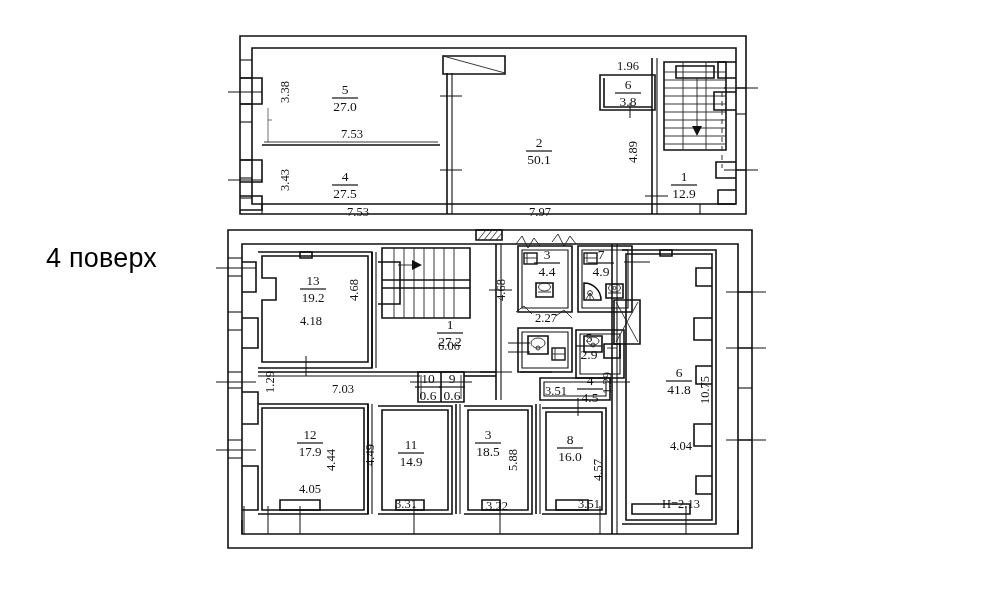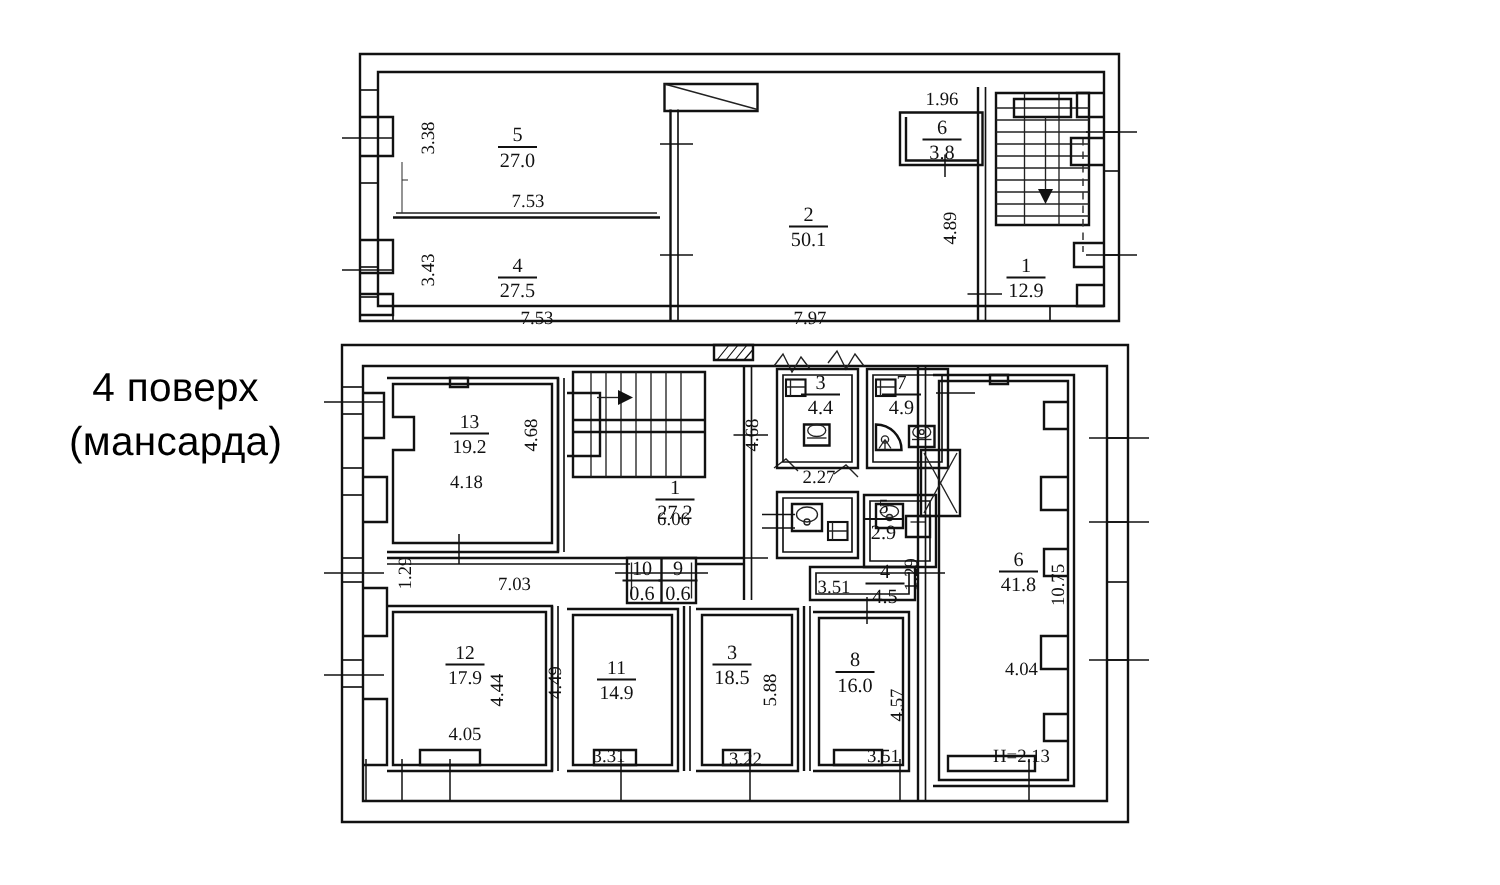--- a/index.html
+++ b/index.html
@@ -18,21 +18,21 @@
     font-family:"Liberation Sans", sans-serif;
     color:#000;
     line-height:1.35;
     white-space:nowrap;
   }
   #floor-title{
     left:46px;top:240px;
     font-size:27px;
     letter-spacing:0.2px;
   }
-  #floor-title div{text-align:center;}
+  #floor-title div{text-align:left;}
 </style>
 </head>
 <body>
 
 <div id="stage">
 
   <svg width="1000" height="590" viewBox="0 0 1000 590">
     <defs>
       <style>
         .w{fill:none;stroke:#111;stroke-width:1.6;}
@@ -425,16 +425,15 @@
         <text x="517" y="460" text-anchor="middle" font-size="12.5" transform="rotate(-90 517 460)">5.88</text>
         <text x="497" y="510" text-anchor="middle" font-size="12.5">3.22</text>
         <text x="602" y="470" text-anchor="middle" font-size="12.5" transform="rotate(-90 602 470)">4.57</text>
         <text x="589" y="508" text-anchor="middle" font-size="12.5">3.51</text>
         <text x="681" y="508" text-anchor="middle" font-size="12.5">H=2.13</text>
       </g>
   </svg>
 
   <div class="title-block" id="floor-title">
     <div>4 поверх</div>
-    <div>(мансарда)</div>
   </div>
 
 </div>
 
 </body></html>

